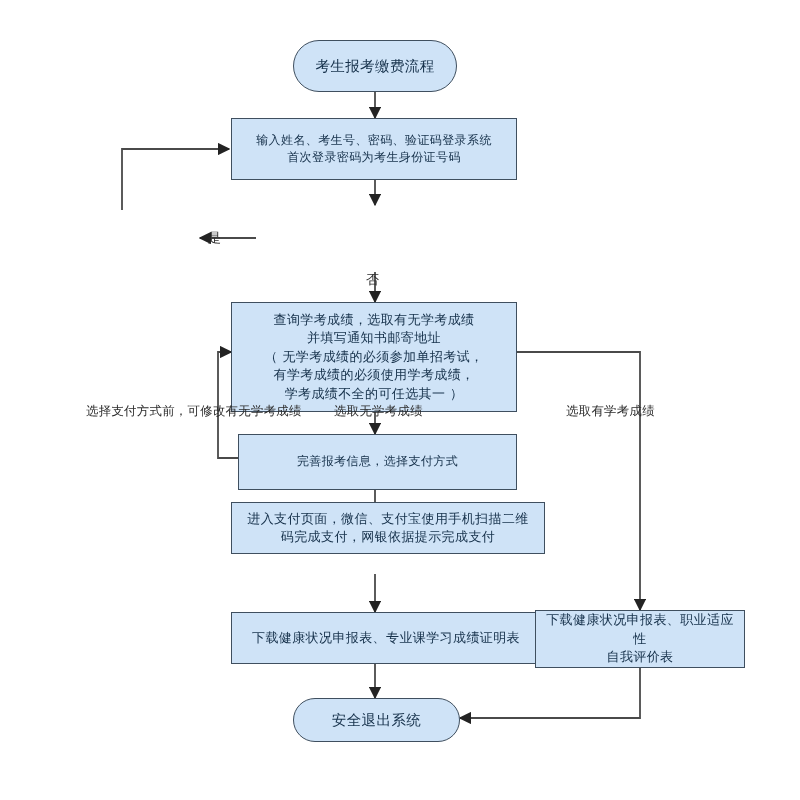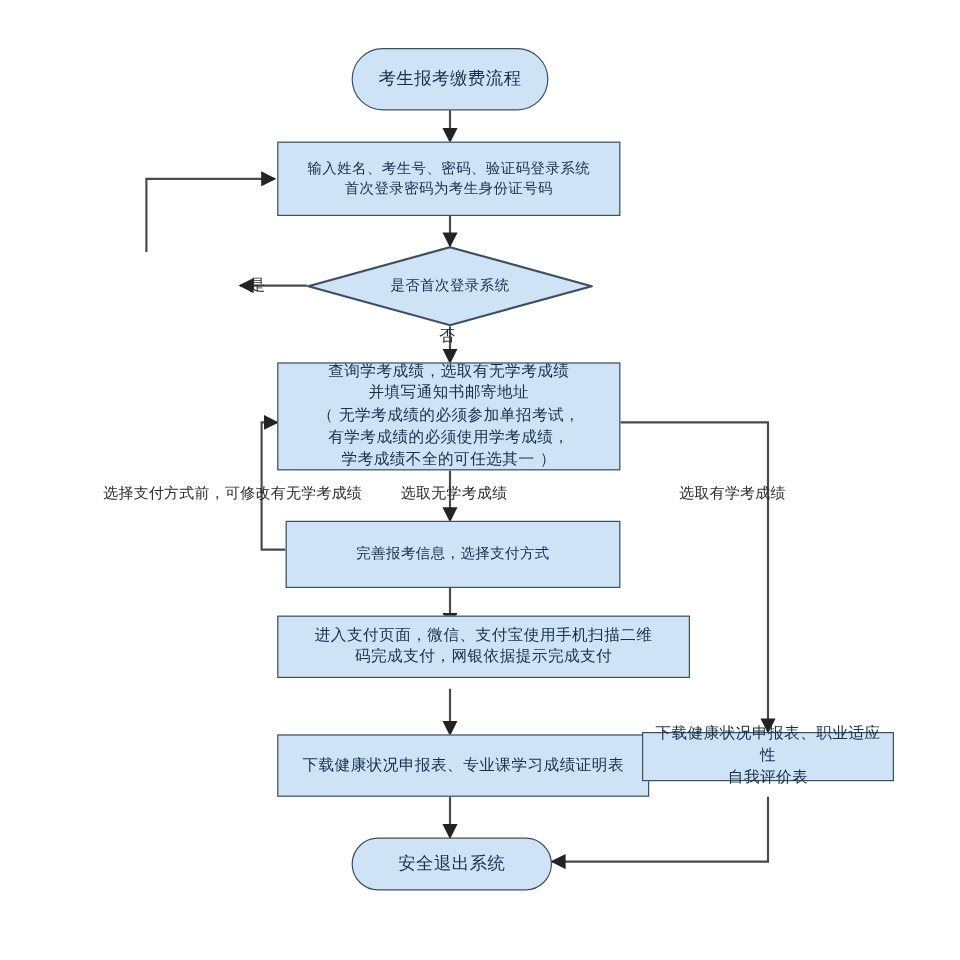--- a/index.html
+++ b/index.html
@@ -111,50 +111,44 @@
 
   <div class="node terminator fs15" style="left:293px; top:40px; width:164px; height:52px;">
     <span class="txt">考生报考缴费流程</span>
   </div>
 
   <div class="node process fs14" style="left:231px; top:118px; width:286px; height:62px;">
     <span class="txt">输入姓名、考生号、密码、验证码登录系统
 首次登录密码为考生身份证号码</span>
   </div>
 
-  <div class="node decision fs14" style="left:256px; top:205px; width:238px; height:67px;">
-    <svg class="diamond-shape" viewBox="0 0 238 67" preserveAspectRatio="none">
-      <polygon points="119,1 237,33.5 119,66 1,33.5" fill="#cfe3f7" stroke="#3f4f5f" stroke-width="1.8"></polygon>
-    </svg>
-    <span class="txt">是否首次登录系统</span>
-  </div>
 
 
-  <div class="node process fs13" style="left:231px; top:302px; width:286px; height:90px;">
+  <div class="node process fs13" style="left:231px; top:302px; width:286px; height:110px;">
     <span class="txt">查询学考成绩，选取有无学考成绩
 并填写通知书邮寄地址
 （ 无学考成绩的必须参加单招考试，
 有学考成绩的必须使用学考成绩，
 学考成绩不全的可任选其一 ）</span>
   </div>
 
   <div class="node process fs14" style="left:238px; top:434px; width:279px; height:56px;font-family:Liberation Serif, serif;">
     <span class="txt">完善报考信息，选择支付方式</span>
   </div>
 
-  <div class="node process fs13" style="left:231px; top:513px; width:344px; height:52px;align-items:center;">
+  <div class="node process fs13" style="left:231px; top:502px; width:314px; height:52px;align-items:center;">
     <span class="txt">进入支付页面，微信、支付宝使用手机扫描二维
 码完成支付，网银依据提示完成支付</span>
   </div>
 
   <div class="node process fs13" style="left:231px; top:612px; width:310px; height:52px;font-family:Liberation Serif, serif;">
     <span class="txt">下载健康状况申报表、专业课学习成绩证明表</span>
   </div>
 
-  <div class="node process fs13" style="left:535px; top:610px; width:210px; height:41px;">
+  <div class="node process fs13" style="left:535px; top:610px; width:210px; height:58px;">
     <span class="txt">下载健康状况申报表、职业适应性
 自我评价表</span>
   </div>
 
   <div class="node terminator fs15" style="left:293px; top:698px; width:167px; height:44px;">
     <span class="txt">安全退出系统</span>
   </div>
 
   <div class="edge-label fs13" style="left:208px; top:229px;">
     <span>是</span>

